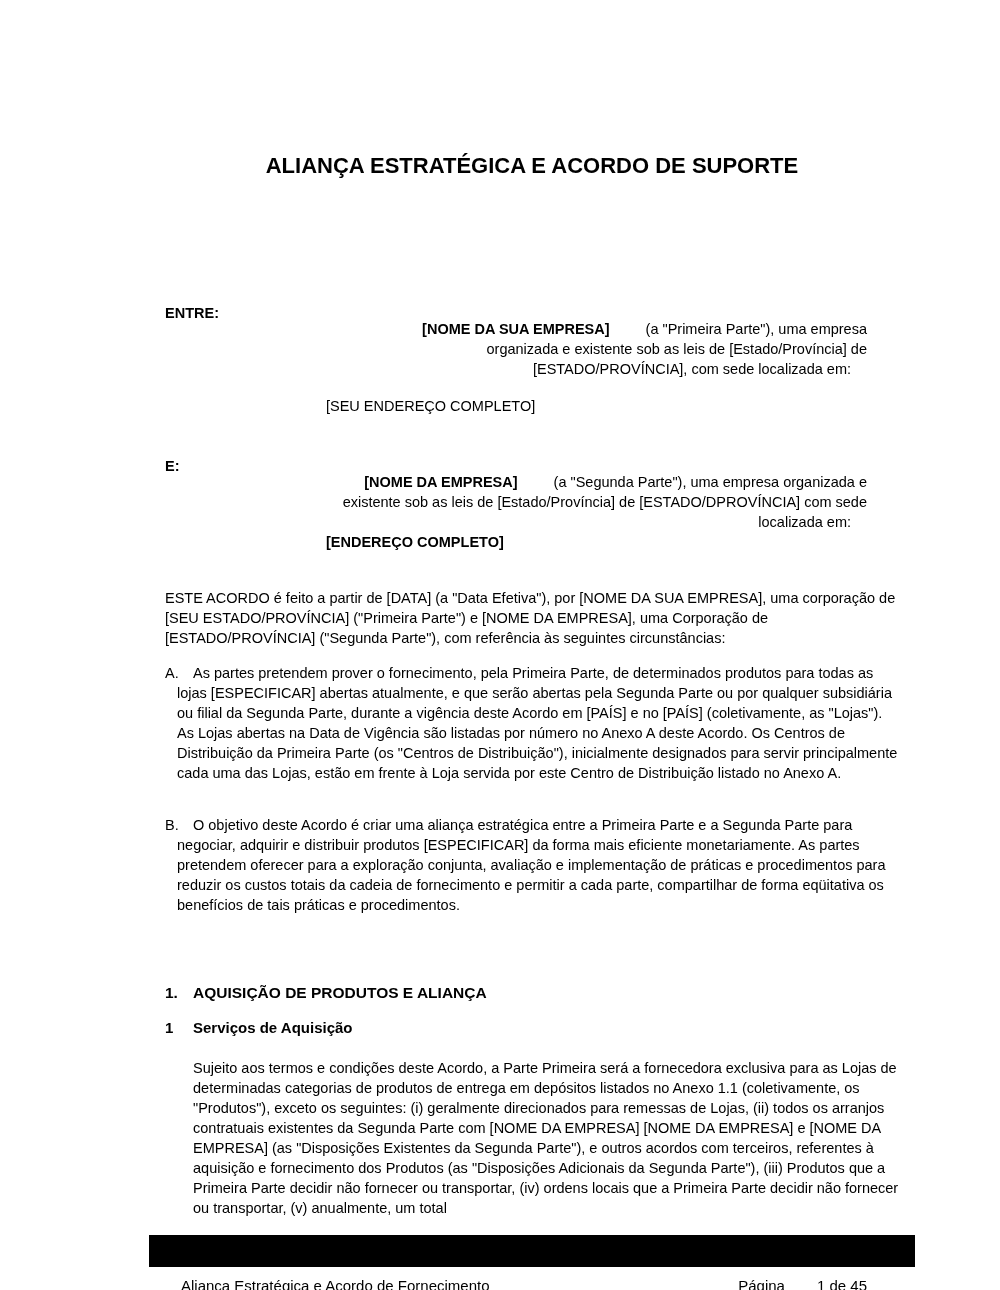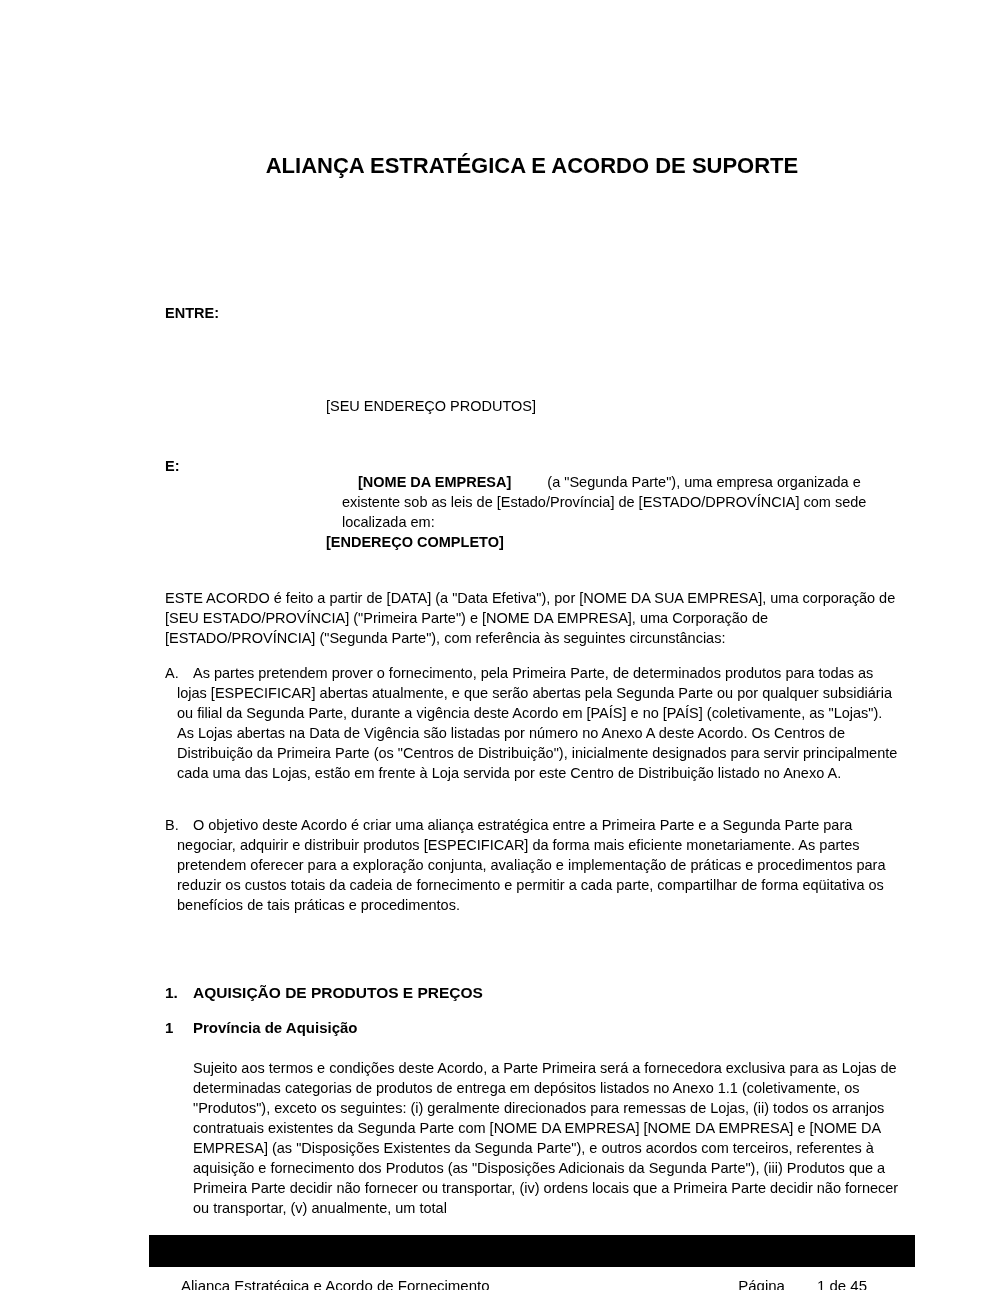--- a/index.html
+++ b/index.html
@@ -32,21 +32,21 @@
     line-height: 30px;
     font-weight: bold;
   }
   .intro {
     position: absolute;
     top: 180px;
     left: 0;
     right: 0;
     text-align: justify;
   }
-  .party { position: absolute; left: 0; right: 16px; }
+  .party { position: absolute; left: 0; right: 16px; text-align: right; }
   .party-0 { top: 255px; }
   .party-1 { top: 408px; }
   .party-label {
     position: absolute;
     left: 0;
     top: 0;
     font-weight: bold;
   }
   .party-desc { margin-left: 161px; }
   .party-name { font-weight: bold; }
@@ -88,23 +88,24 @@
 <body>
 
 <div class="page">
   <div class="content">
 
     <h1 class="doc-title">ALIANÇA ESTRATÉGICA E ACORDO DE SUPORTE</h1>
 
 
     <div class="party party-0">
       <span class="party-label">ENTRE:</span>
+      <div class="party-desc"><span class="party-name">[NOME DA SUA EMPRESA]</span><span> (a "Primeira Parte"), uma empresa organizada e existente sob as leis de [Estado/Província] de [ESTADO/PROVÍNCIA], com sede localizada em:</span></div>
     </div>
 
-    <p class="address address-0">[SEU ENDEREÇO PRODUTOS]</p>
+    <p class="address address-0">[SEU ENDEREÇO COMPLETO]</p>
 
     <div class="party party-1">
       <span class="party-label">E:</span>
       <div class="party-desc"><span class="party-name">[NOME DA EMPRESA]</span><span> (a "Segunda Parte"), uma empresa organizada e existente sob as leis de [Estado/Província] de [ESTADO/DPROVÍNCIA] com sede localizada em:</span></div>
     </div>
 
     <p class="address address-1">[ENDEREÇO COMPLETO]</p>
 
     <p class="recitals-intro">ESTE ACORDO é feito a partir de [DATA] (a "Data Efetiva"), por [NOME DA SUA EMPRESA], uma corporação de [SEU ESTADO/PROVÍNCIA] ("Primeira Parte") e [NOME DA EMPRESA], uma Corporação de [ESTADO/PROVÍNCIA] ("Segunda Parte"), com referência às seguintes circunstâncias:</p>
 
@@ -114,26 +115,26 @@
     </div>
 
     <div class="hang recital-b">
       <span class="hang-label">B.</span>
       <span>O objetivo deste Acordo é criar uma aliança estratégica entre a Primeira Parte e a Segunda Parte para negociar, adquirir e distribuir produtos [ESPECIFICAR] da forma mais eficiente monetariamente. As partes pretendem oferecer para a exploração conjunta, avaliação e implementação de práticas e procedimentos para reduzir os custos totais da cadeia de fornecimento e permitir a cada parte, compartilhar de forma eqüitativa os benefícios de tais práticas e procedimentos.</span>
     </div>
 
 
     <div class="hang section-heading">
       <span class="hang-label">1.</span>
-      <span>AQUISIÇÃO DE PRODUTOS E PREÇOS</span>
+      <span>AQUISIÇÃO DE PRODUTOS E ALIANÇA</span>
     </div>
 
     <div class="hang subsection-heading">
       <span class="hang-label">1</span>
-      <span>Província de Aquisição</span>
+      <span>Serviços de Aquisição</span>
     </div>
 
     <p class="subsection-body">Sujeito aos termos e condições deste Acordo, a Parte Primeira será a fornecedora exclusiva para as Lojas de determinadas categorias de produtos de entrega em depósitos listados no Anexo 1.1 (coletivamente, os "Produtos"), exceto os seguintes: (i) geralmente direcionados para remessas de Lojas, (ii) todos os arranjos contratuais existentes da Segunda Parte com [NOME DA EMPRESA] [NOME DA EMPRESA] e [NOME DA EMPRESA] (as "Disposições Existentes da Segunda Parte"), e outros acordos com terceiros, referentes à aquisição e fornecimento dos Produtos (as "Disposições Adicionais da Segunda Parte"), (iii) Produtos que a Primeira Parte decidir não fornecer ou transportar, (iv) ordens locais que a Primeira Parte decidir não fornecer ou transportar, (v) anualmente, um total</p>
 
     <div class="footer-rule"></div>
 
     <div class="footer-row">
       <span>Aliança Estratégica e Acordo de Fornecimento</span>
       <span>
         <span>Página</span><span class="footer-page-value">1 de 45</span>

